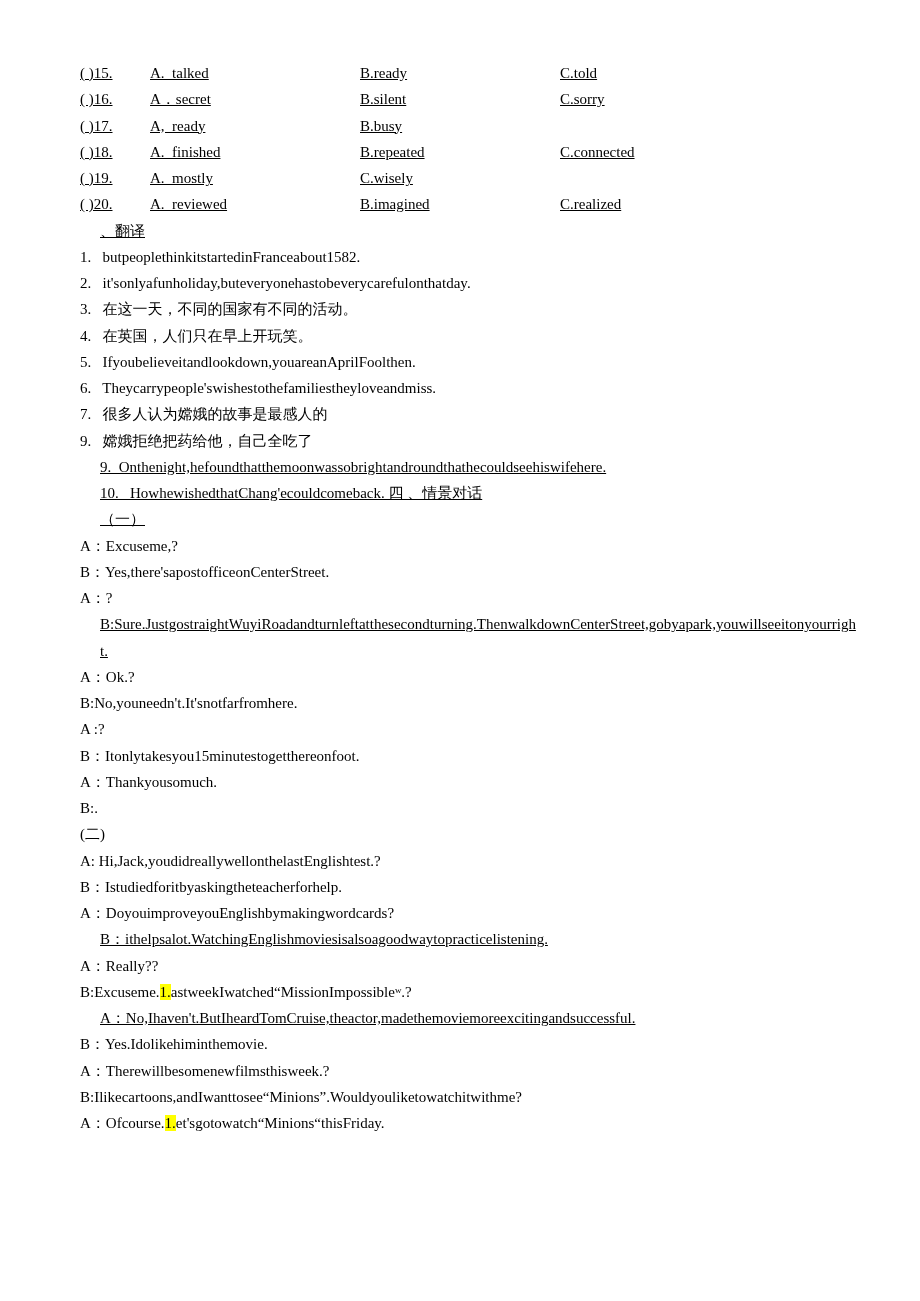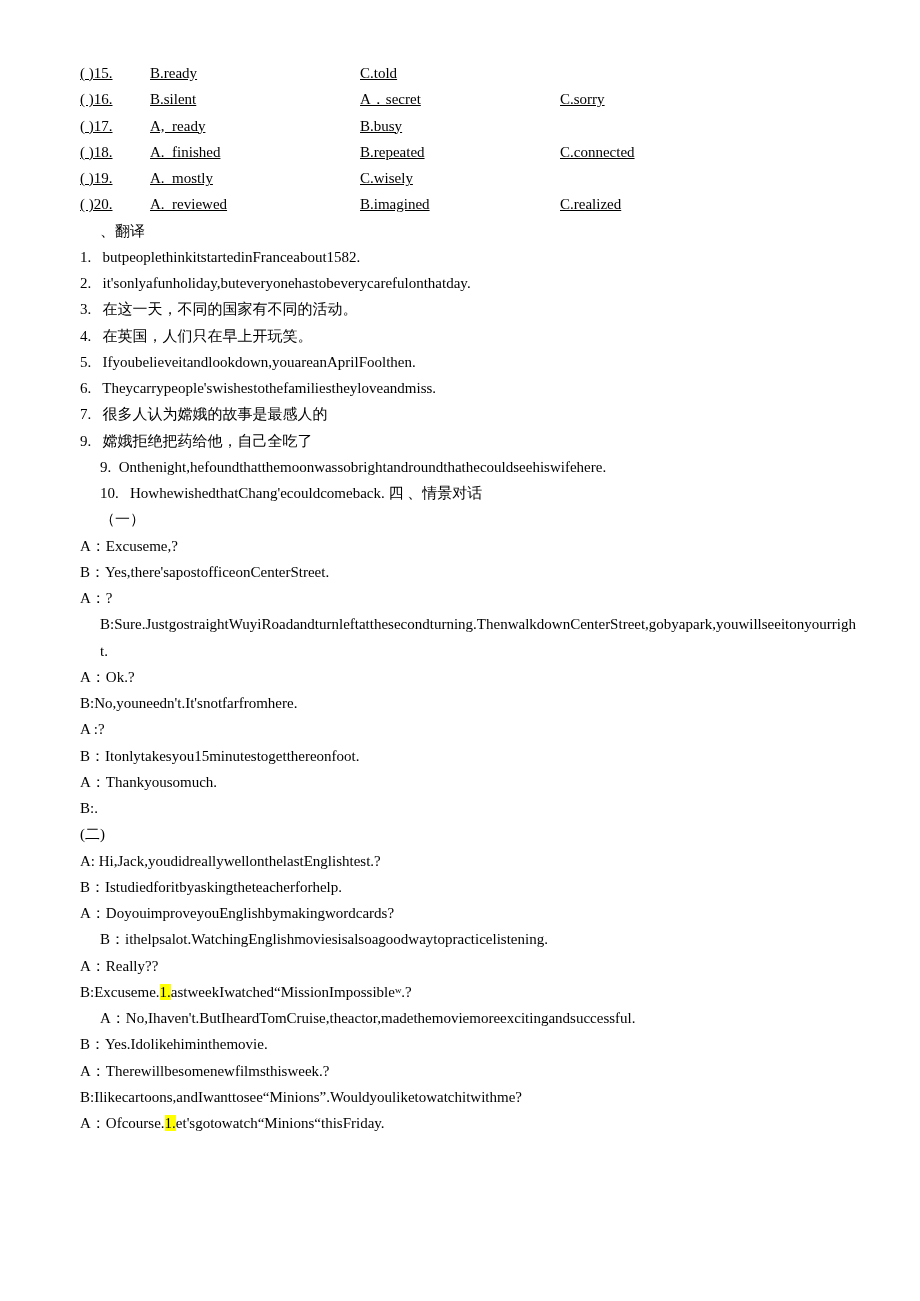--- a/index.html
+++ b/index.html
@@ -16,37 +16,38 @@
   .mc-row {
     display: grid;
     grid-template-columns: 70px 210px 200px 200px;
     white-space: pre;
     text-decoration: underline;
   }
   .line {
     white-space: pre-wrap;
     word-break: break-all;
   }
-  .indent1 { padding-left: 20px; }
+  .indent1 { padding-left: 20px; text-decoration: underline; }
   .hl {
     background: #ffff00;
   }
 </style>
 </head>
 <body>
 
 <div class="mc-row">
   <span>( )15.</span>
+  <span>A.  talked</span>
   <span>B.ready</span>
   <span>C.told</span>
 </div>
 <div class="mc-row">
   <span>( )16.</span>
+  <span>A．secret</span>
   <span>B.silent</span>
-  <span>A．secret</span>
   <span>C.sorry</span>
 </div>
 <div class="mc-row">
   <span>( )17.</span>
   <span>A,  ready</span>
   <span>B.busy</span>
 </div>
 <div class="mc-row">
   <span>( )18.</span>
   <span>A.  finished</span>

